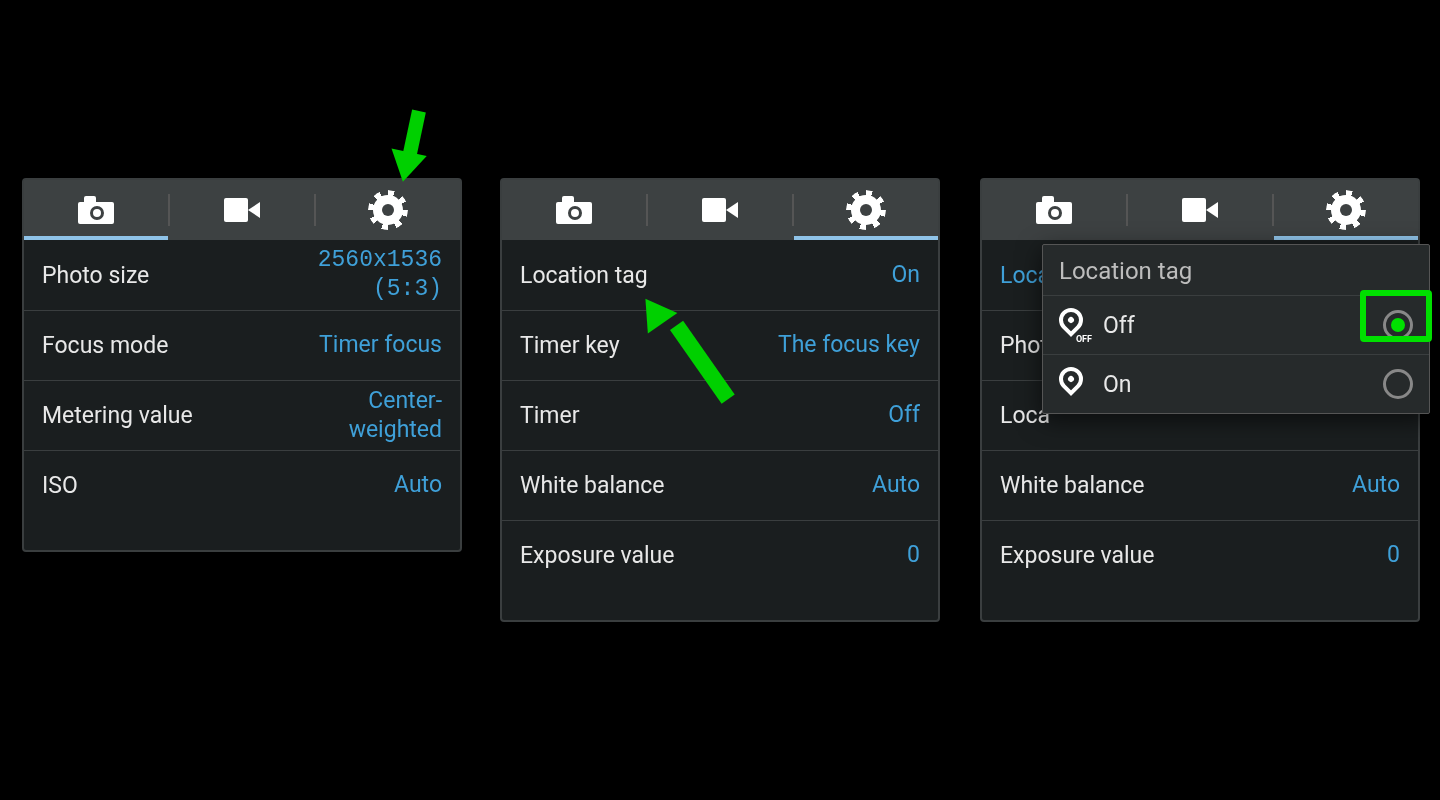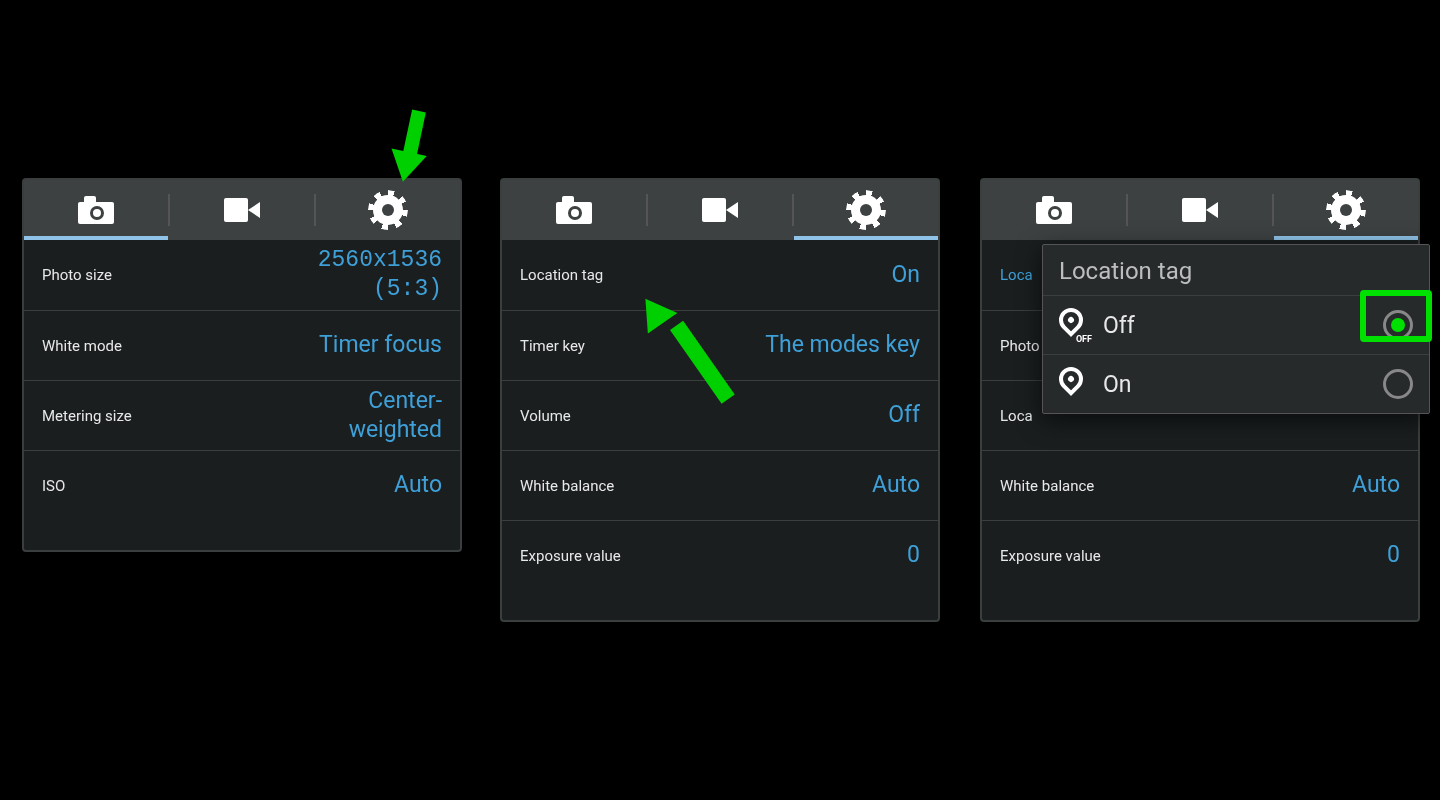--- a/index.html
+++ b/index.html
@@ -48,21 +48,21 @@
     display: flex;
     align-items: center;
     justify-content: space-between;
     padding: 0 18px;
     min-height: 70px;
     border-top: 1px solid #3a3e3f;
   }
   .row:first-of-type { border-top: none; }
   .row-label {
     color: #e8e8e8;
-    font-size: 15px;
+    font-size: 23px;
     font-weight: 400;
   }
   .row-val {
     color: #3fa0d8;
     font-size: 23px;
     text-align: right;
     line-height: 1.25;
   }
   .panel-body { padding-bottom: 30px; }
 
@@ -183,25 +183,25 @@
       <span class="icon-gear"></span>
     </div>
   </div>
   <div class="panel-body">
     <div class="row">
       <span class="row-label">Photo size</span>
       <span class="row-val" style="white-space:pre;font-family:Liberation Mono, monospace;">2560x1536
 (5:3)</span>
     </div>
     <div class="row">
-      <span class="row-label">White mode</span>
+      <span class="row-label">Focus mode</span>
       <span class="row-val">Timer focus</span>
     </div>
     <div class="row">
-      <span class="row-label">Metering size</span>
+      <span class="row-label">Metering value</span>
       <span class="row-val" style="white-space:pre;">Center-
 weighted</span>
     </div>
     <div class="row">
       <span class="row-label">ISO</span>
       <span class="row-val">Auto</span>
     </div>
   </div>
 </div>
 
@@ -225,24 +225,24 @@
       <span class="icon-gear"></span>
     </div>
   </div>
   <div class="panel-body">
     <div class="row">
       <span class="row-label">Location tag</span>
       <span class="row-val">On</span>
     </div>
     <div class="row">
       <span class="row-label">Timer key</span>
-      <span class="row-val">The modes key</span>
-    </div>
-    <div class="row">
-      <span class="row-label">Volume</span>
+      <span class="row-val">The focus key</span>
+    </div>
+    <div class="row">
+      <span class="row-label">Timer</span>
       <span class="row-val">Off</span>
     </div>
     <div class="row">
       <span class="row-label">White balance</span>
       <span class="row-val">Auto</span>
     </div>
     <div class="row">
       <span class="row-label">Exposure value</span>
       <span class="row-val">0</span>
     </div>

